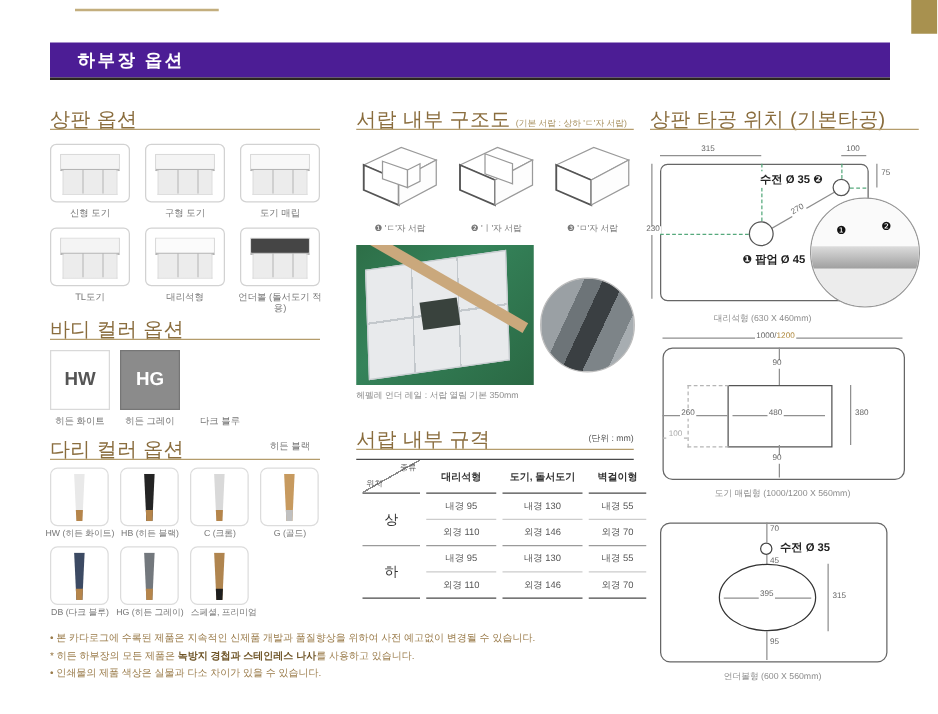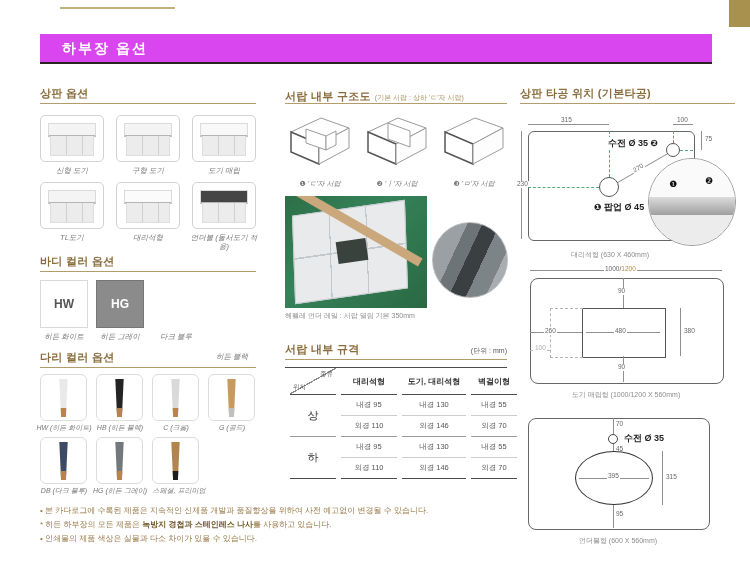--- a/index.html
+++ b/index.html
@@ -1,36 +1,36 @@
 <!DOCTYPE html>
 <html><head>
 <meta charset="utf-8">
 <style>
   html,body{margin:0;padding:0;background:#ffffff;}
   #page{position:relative;width:750px;height:571px;background:#ffffff;overflow:hidden;
         font-family:"Liberation Sans","DejaVu Sans",sans-serif;}
   .abs{position:absolute;}
   
-  .banner{background:#d946ef;color:#fff;font-weight:bold;font-size:14px;letter-spacing:2px;
+  .banner{background:#4c1d95;color:#fff;font-weight:bold;font-size:14px;letter-spacing:2px;
           line-height:28px;padding-left:22px;box-sizing:border-box;}
   .banner-line{background:#2b2520;}
   
-  .sec-title{font-weight:bold;font-size:11px;color:#8a6d3e;letter-spacing:.3px;white-space:nowrap;}
+  .sec-title{font-weight:normal;font-size:16px;color:#8a6d3e;letter-spacing:.3px;white-space:nowrap;}
   .sec-sub{font-weight:normal;font-size:7px;color:#a89160;margin-left:4px;}
   .rule{border-top:1px solid #b49c6c;height:0;}
   
   .card{border:1px solid #d2d2d2;border-radius:5px;background:#fff;box-sizing:border-box;}
-  .lbl{font-size:7.5px;color:#777;text-align:center;line-height:1.2;font-style:italic;}
+  .lbl{font-size:7.5px;color:#777;text-align:center;line-height:1.2;}
   .van-top{position:absolute;left:7px;right:7px;top:7px;height:11px;border:1px solid #dadada;
            border-bottom:2px solid #b5b5b5;border-radius:1px;}
   .van-body{position:absolute;left:9px;right:9px;top:20px;bottom:5px;border:1px solid #dedede;border-top:none;
             background:repeating-linear-gradient(to right,#ececec 0 15px,#d0d0d0 15px 16px);}
   
   .swatch{border:1px solid rgba(0,0,0,.15);box-sizing:border-box;text-align:center;
-          font-size:12px;font-weight:bold;line-height:46px;}
+          font-size:15px;font-weight:bold;line-height:46px;}
   
   .legcard{border:1px solid #dcdcdc;border-radius:6px;background:#fff;box-sizing:border-box;}
   .leg{position:absolute;left:50%;top:4px;width:12px;height:38px;transform:translateX(-50%);
        clip-path:polygon(15% 0,85% 0,70% 100%,30% 100%);}
   .leg-body{position:absolute;left:0;right:0;top:0;bottom:0;}
   .leg-tip{position:absolute;left:0;right:0;bottom:0;height:9px;}
   
   .fn{font-size:8px;color:#9a7b4a;line-height:14px;}
   .fn b{color:#6e5426;}
   
@@ -238,21 +238,21 @@
           <col style="width:64px">
           <col style="width:46px">
         </colgroup>
       <tbody>
           <tr>
         <th class="diag">
           <span class="c-top">종류</span>
           <span class="c-bot">위치</span>
         </th>
         <th>대리석형</th>
-        <th>도기, 대리석형</th>
+        <th>도기, 돌서도기</th>
         <th>벽걸이형</th>
       </tr>
       <tr>
         <td class="pos b-grp" rowspan="2">상</td>
         <td class="val b-soft">내경 95</td>
         <td class="val b-soft">내경 130</td>
         <td class="val b-soft">내경 55</td>
       </tr>
       <tr>
         <td class="val b-grp">외경 110</td>

